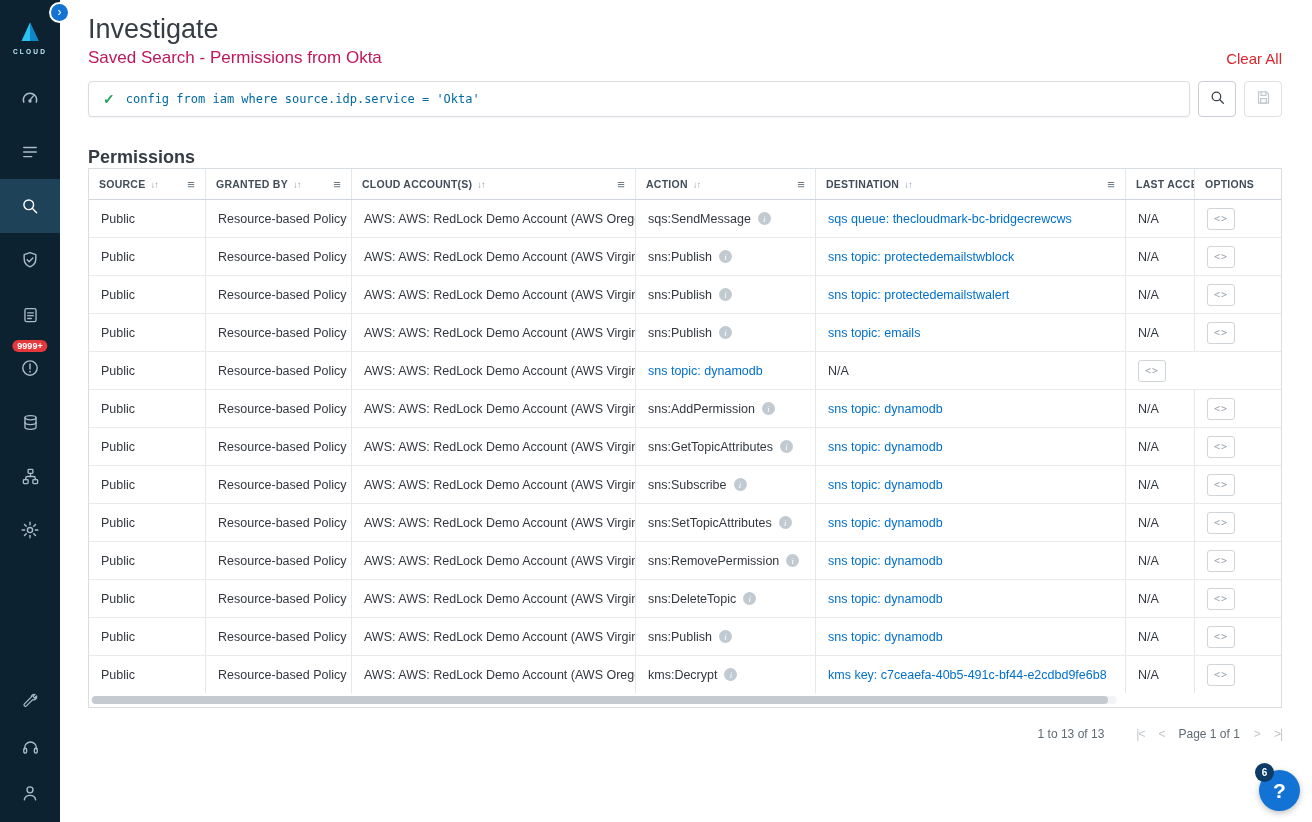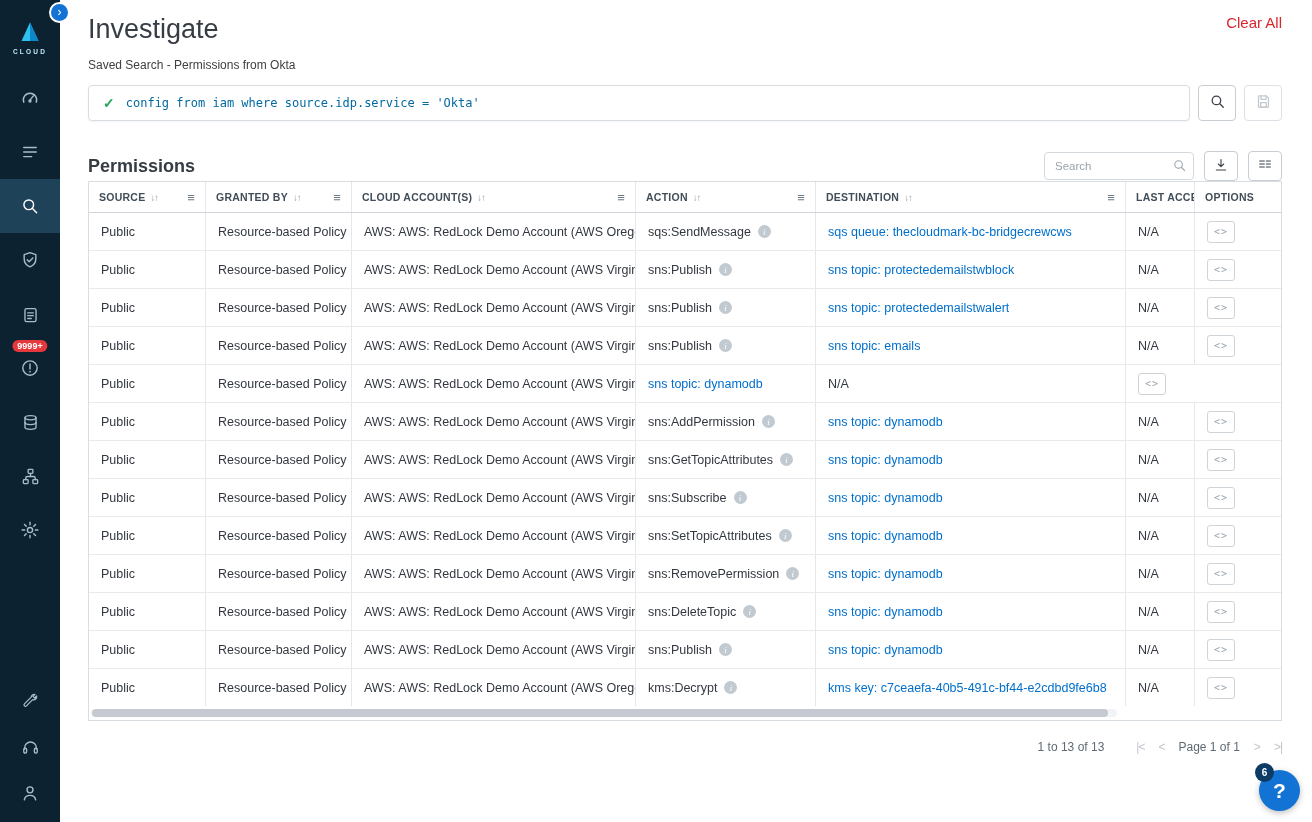--- a/index.html
+++ b/index.html
@@ -33,23 +33,23 @@
     border-radius:8px; padding:1.5px 5px; line-height:1; white-space:nowrap;
   }
   .expand-btn {
     position:absolute; left:51px; top:4px; width:17px; height:17px; border-radius:50%;
     background:#1273d4; color:#fff; display:flex; align-items:center; justify-content:center;
     font-size:12px; line-height:1; cursor:pointer; box-shadow:0 0 0 2px #ffffff; z-index:20; padding-bottom:2px;
   }
 
   
   .main { flex:1; padding:14px 30px 0 28px; position:relative; min-width:0; }
-  .page-header { display:flex; justify-content:space-between; }
+  .page-header { display:flex; align-items:flex-end; justify-content:space-between; }
   .page-title { font-size:27px; font-weight:400; color:#363c43; line-height:1.15; }
-  .page-subtitle { font-size:12px; color:#404040; margin-top:13px; }
+  .page-subtitle { font-size:17px; color:#be185d; margin-top:3px; }
   .clear-all { color:#d9252c; font-size:15px; cursor:pointer; padding-bottom:1px; }
 
   .query-row { display:flex; gap:8px; margin-top:13px; align-items:stretch; }
   .query-box {
     flex:1; display:flex; align-items:center; gap:11px; padding:0 14px; height:36px;
     background:#fff; border:1px solid #d9dde1; border-radius:4px;
     box-shadow:0 1px 2px rgba(20,40,60,.05); cursor:text; min-width:0;
   }
   .query-check { color:#27a65a; font-size:14px; font-weight:bold; }
   .query-text { font-family:"DejaVu Sans Mono", monospace; font-size:12px; color:#0369a1; white-space:nowrap; overflow:hidden; }
@@ -280,40 +280,20 @@
         <span><svg viewBox="0 0 24 24" width="17" height="17">
               <path d="M5 4h11l3 3v13H5Z"></path>
               <path d="M8.5 4v5h7V4"></path>
               <rect x="8" y="13.5" width="8" height="6.5"></rect>
             </svg></span>
       </button>
     </div>
 
     <div class="toolbar">
       <div class="section-title">Permissions</div>
-      <div class="toolbar-right">
-        <div class="tbl-search">
-          <input type="text" placeholder="Search" style="">
-          <span class="mini-mag"><svg viewBox="0 0 24 24" width="15" height="15">
-                <circle cx="10.5" cy="10.5" r="6"></circle>
-                <path d="M15.2 15.2l5 5"></path>
-              </svg></span>
-        </div>
-        <button class="mini-btn">
-          <span><svg viewBox="0 0 24 24" width="16" height="16">
-                <path d="M12 4v10M8 10.5l4 4 4-4"></path>
-                <path d="M5 19.5h14"></path>
-              </svg></span>
-        </button>
-        <button class="mini-btn">
-          <span><svg viewBox="0 0 24 24" width="16" height="16">
-                <path d="M4 6h7M4 10.5h7M4 15h7M14 6h6M14 10.5h6M14 15h6"></path>
-              </svg></span>
-        </button>
-      </div>
     </div>
 
     <div class="table-wrap">
       <div class="thead">
         <div class="th">
           <span>SOURCE</span>
           <span class="sort-glyph">↓↑</span>
           <span class="menu-glyph">≡</span>
         </div>
         <div class="th">

